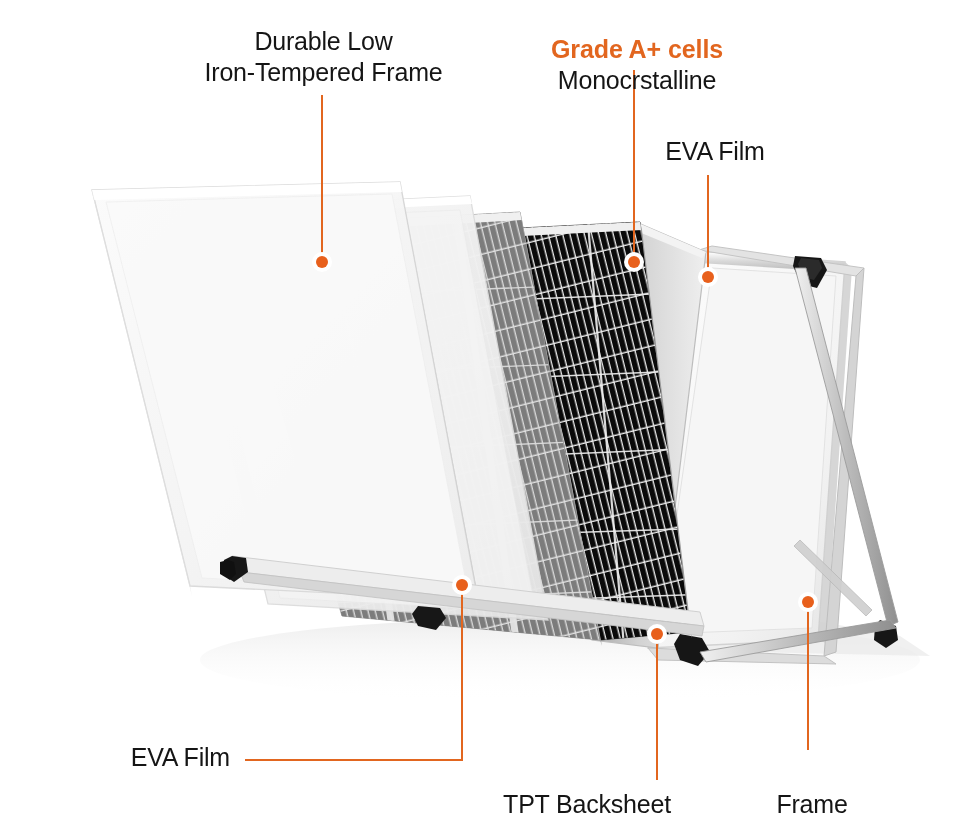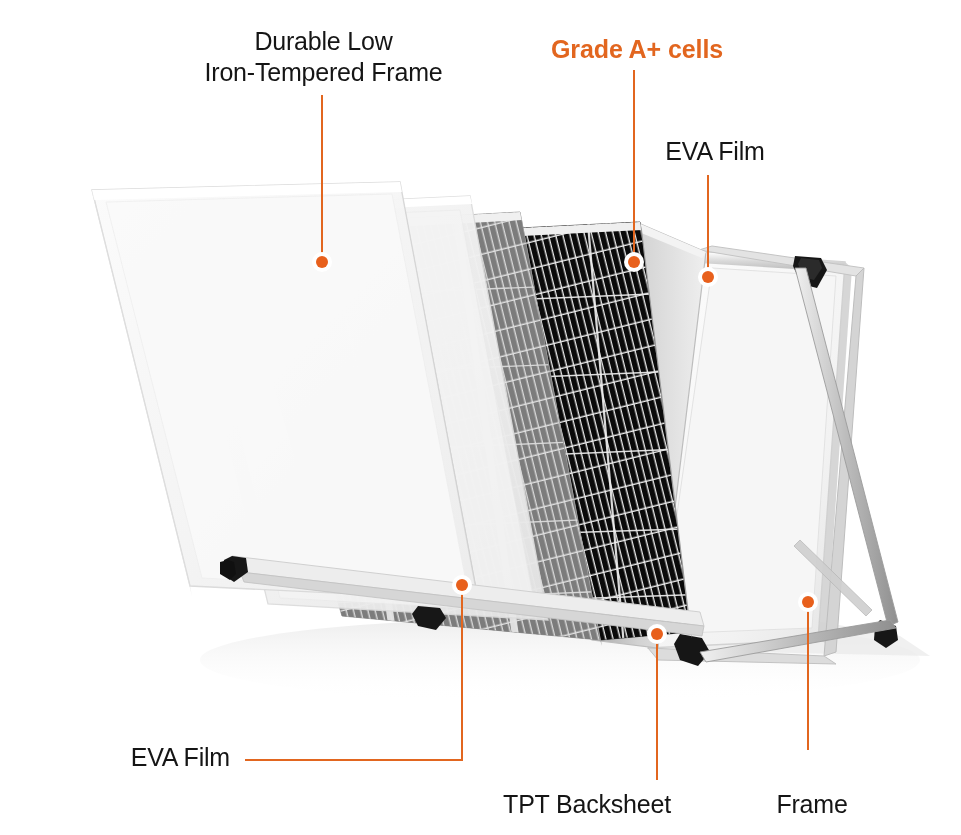--- a/index.html
+++ b/index.html
@@ -245,20 +245,20 @@
         <g>
           <line x1="808" y1="610" x2="808" y2="750" stroke="#E2661F" stroke-width="2"></line>
           <circle cx="808" cy="602" r="10" fill="#ffffff"></circle>
           <circle cx="808" cy="602" r="6" fill="#E8601C"></circle>
         </g>
       </g>
   </svg>
 
   <div id="labels">
       <div class="callout-label center" style="left: 186px; top: 26px; width: 275px;"><span class="lbl-line">Durable Low</span><span class="lbl-line">Iron-Tempered Frame</span></div>
-      <div class="callout-label center" style="left: 512px; top: 2px; width: 250px; margin-top: 32px;"><span class="lbl-line callout-title-accent" style="color: rgb(226, 102, 31);">Grade A+ cells</span></div>
+      <div class="callout-label center" style="left: 512px; top: 2px; width: 250px; margin-top: 32px;"><span class="lbl-line callout-title-accent" style="color: rgb(226, 102, 31);">Grade A+ cells</span><span class="lbl-line">Monocrstalline</span></div>
       <div class="callout-label center" style="left: 620px; top: 136px; width: 190px;"><span class="lbl-line">EVA Film</span></div>
       <div class="callout-label right" style="left: 30px; top: 742px; width: 200px;"><span class="lbl-line">EVA Film</span></div>
       <div class="callout-label center" style="left: 492px; top: 789px; width: 190px;"><span class="lbl-line">TPT Backsheet</span></div>
       <div class="callout-label center" style="left: 712px; top: 789px; width: 200px;"><span class="lbl-line">Frame</span></div>
     </div>
 
 </div>
 
 </body></html>

